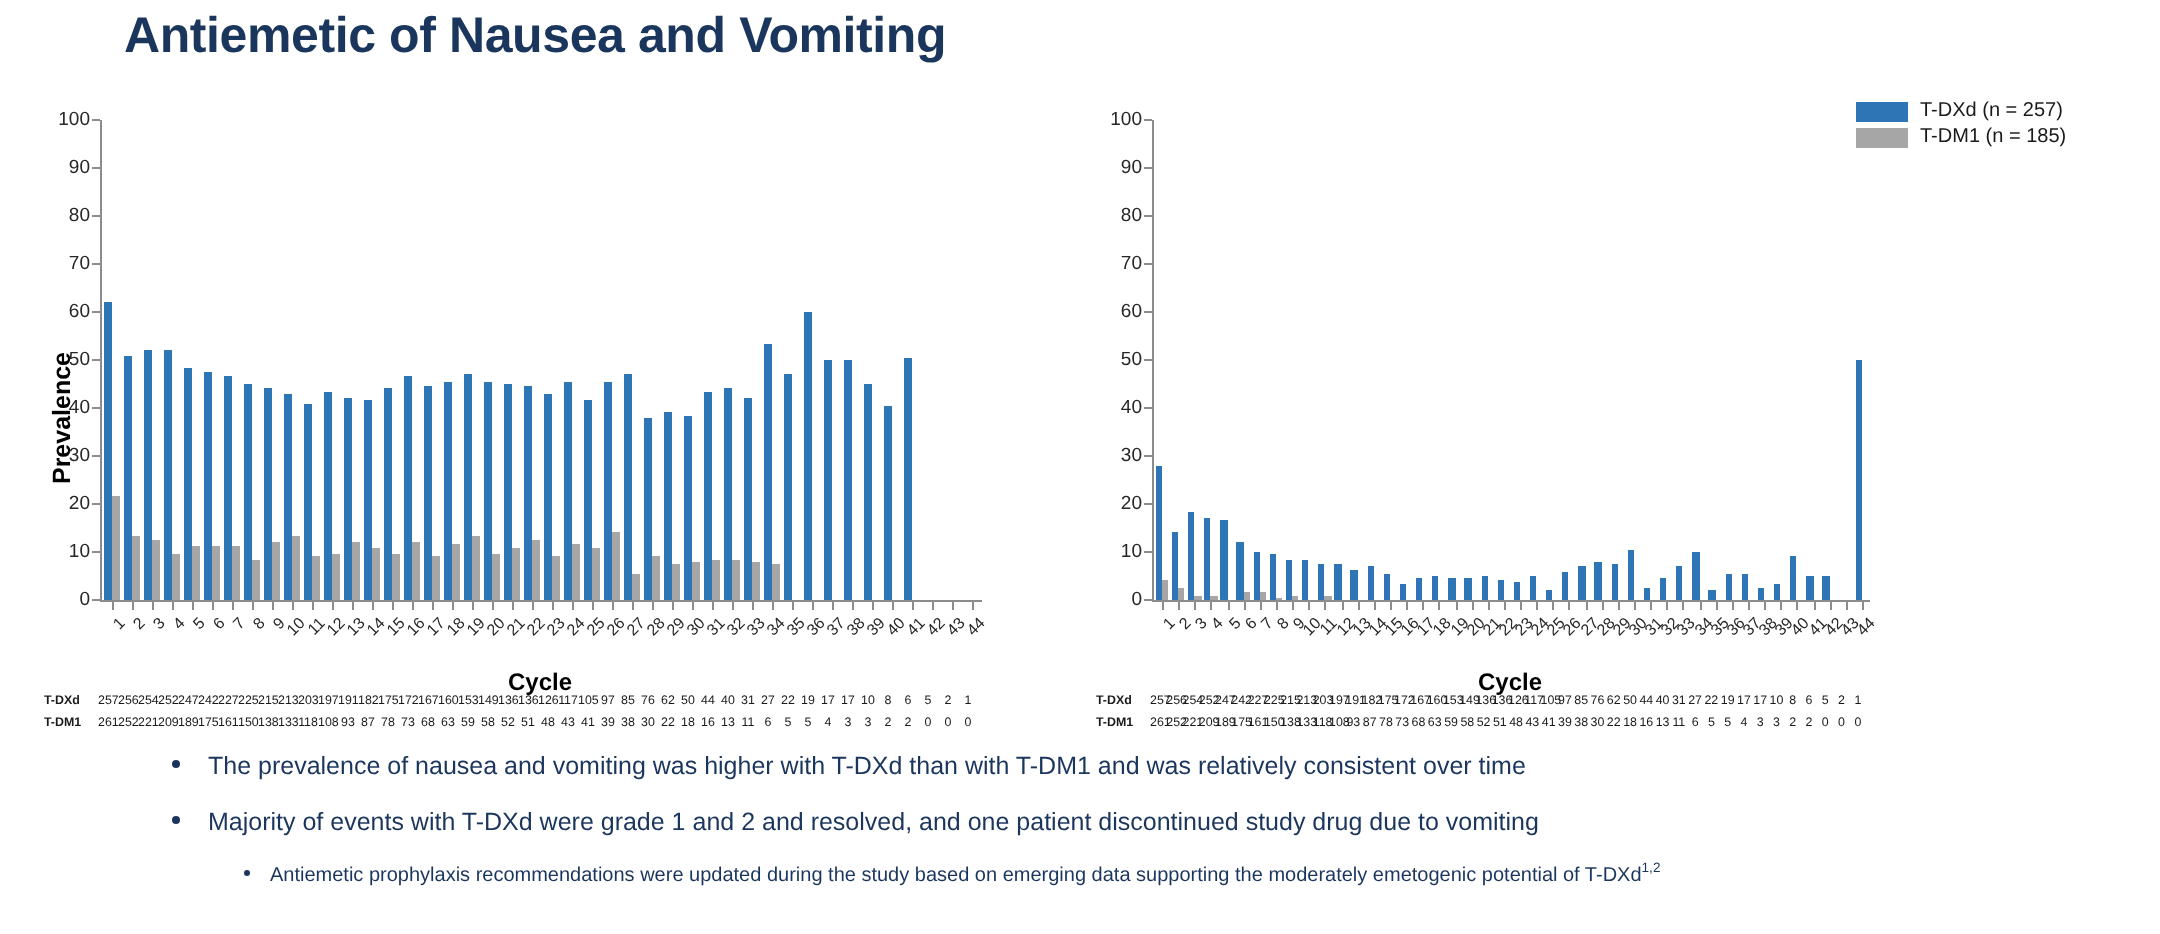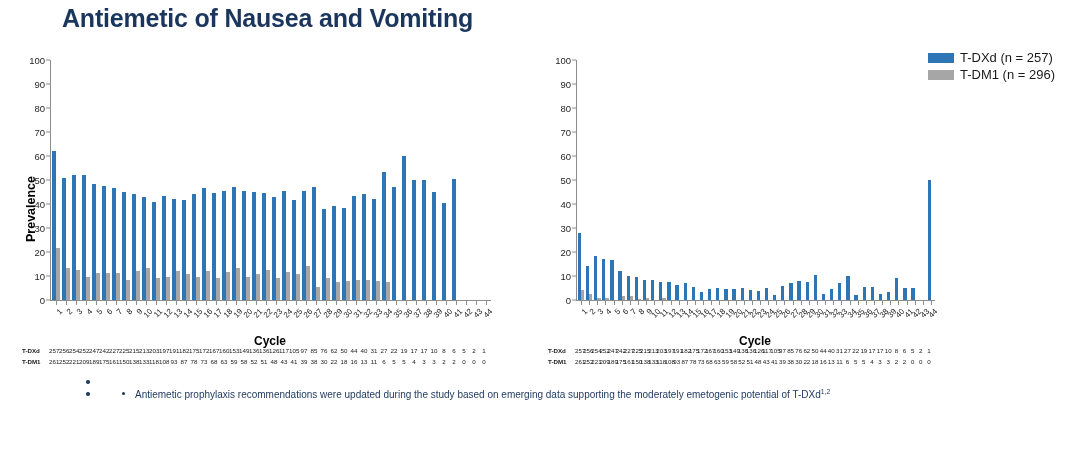--- a/index.html
+++ b/index.html
@@ -28,21 +28,21 @@
   
   #legend {
     position: absolute;
     left: 928px; top: 50px;
     display: flex;
     flex-direction: column;
     gap: 2px;
   }
   .legend-row { display: flex; align-items: center; gap: 6px; }
   .legend-swatch { width: 26px; height: 10px; display: block; }
-  .legend-label { font-size: 13px; color: #1a1a1a; white-space: nowrap; }
+  .legend-label { font-size: 10px; color: #1a1a1a; white-space: nowrap; }
   
   .panel { position: absolute; top: 52px; height: 262px; }
   #panel-nausea   { left: 22px;  width: 512px; }
   #panel-vomiting { left: 548px; width: 390px; }
 
   .panel-title {
     position: absolute;
     top: 4px; left: 0; width: 100%;
     text-align: center;
     font-size: 14px;
@@ -159,21 +159,21 @@
 
   <div id="slide-title">Antiemetic of Nausea and Vomiting</div>
 
   <div id="legend">
       <div class="legend-row">
         <span class="legend-swatch" style="background: rgb(46, 117, 182);"></span>
         <span class="legend-label">T-DXd (n = 257)</span>
       </div>
       <div class="legend-row">
         <span class="legend-swatch" style="background: rgb(166, 166, 166);"></span>
-        <span class="legend-label">T-DM1 (n = 296)</span>
+        <span class="legend-label">T-DM1 (n = 185)</span>
       </div>
     </div>
 
   <div class="panel" id="panel-nausea">
     <div id="y-axis-title">Prevalence</div>
     <div class="plot-wrap">
         <div class="y-axis-labels" style="left: 2px;">
           <div class="y-tick" style="top: 240px;">0</div>
           <div class="y-tick-mark" style="top: 240px;"></div>
           <div class="y-tick" style="top: 216px;">10</div>
@@ -904,18 +904,18 @@
             <span class="nrisk-val" style="left: 352.455px; width: 8.13636px;">2</span>
             <span class="nrisk-val" style="left: 360.591px; width: 8.13636px;">0</span>
             <span class="nrisk-val" style="left: 368.727px; width: 8.13636px;">0</span>
             <span class="nrisk-val" style="left: 376.864px; width: 8.13636px;">0</span>
           </div>
         </div>
       </div>
   </div>
 
   <div id="bullets">
-      <div class="bullet-l1"><span class="dot"></span></div>
-      <div class="bullet-l1"><span class="dot"></span></div>
+      <div class="bullet-l1"><span class="dot"></span><span>The prevalence of nausea and vomiting was higher with T-DXd than with T-DM1 and was relatively consistent over time</span></div>
+      <div class="bullet-l1"><span class="dot"></span><span>Majority of events with T-DXd were grade 1 and 2 and resolved, and one patient discontinued study drug due to vomiting</span></div>
       <div class="bullet-l2"><span class="dot"></span><span>Antiemetic prophylaxis recommendations were updated during the study based on emerging data supporting the moderately emetogenic potential of T-DXd</span><sup>1,2</sup></div>
     </div>
 
 </div>
 
 </body></html>

